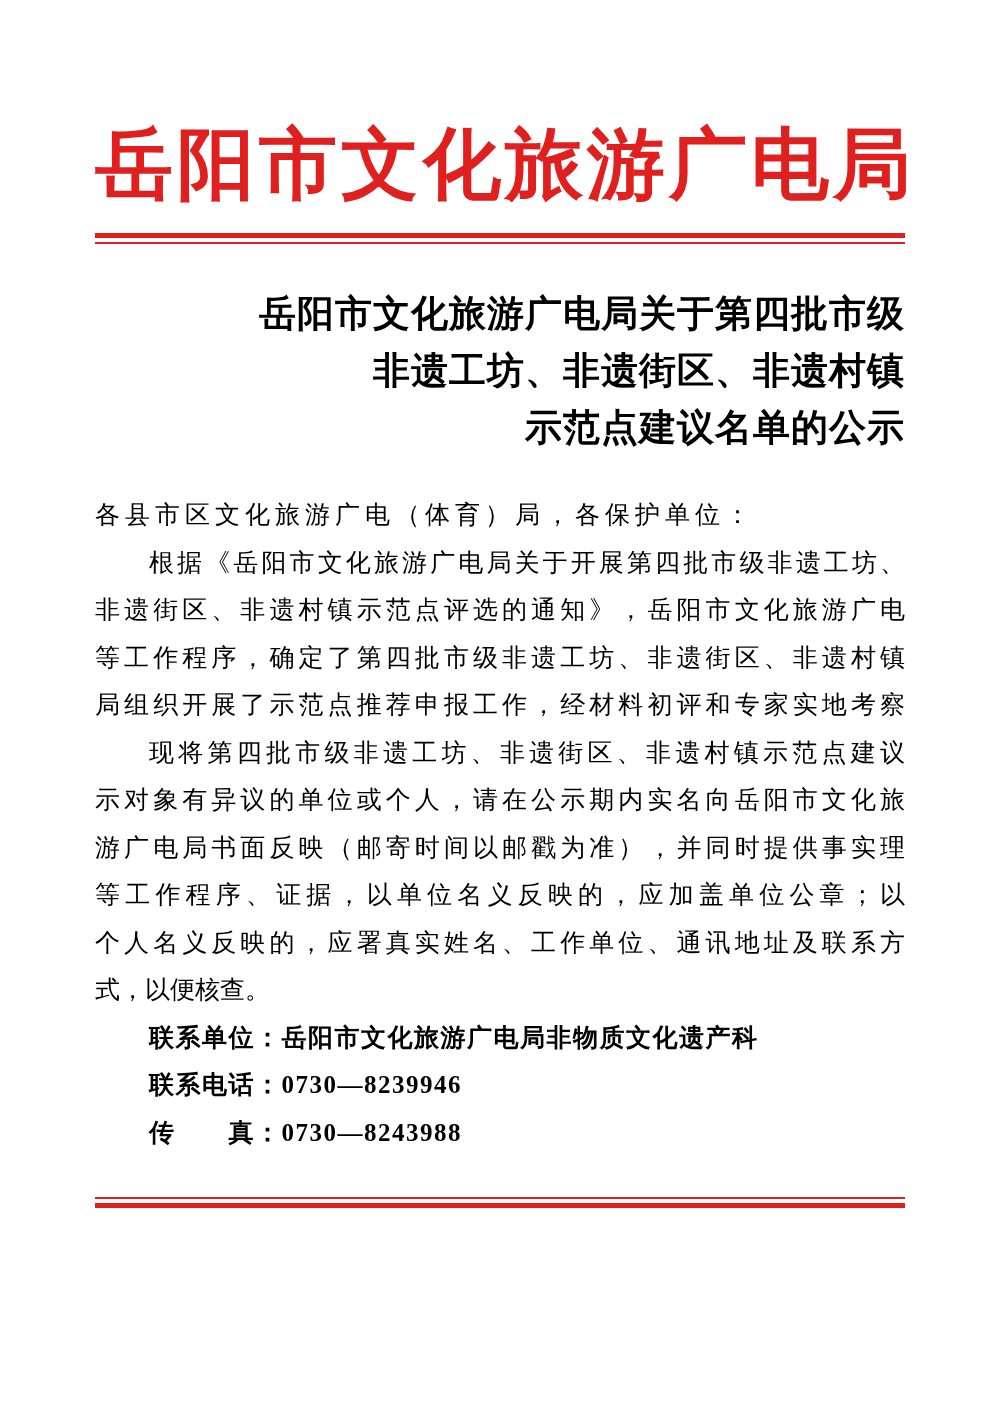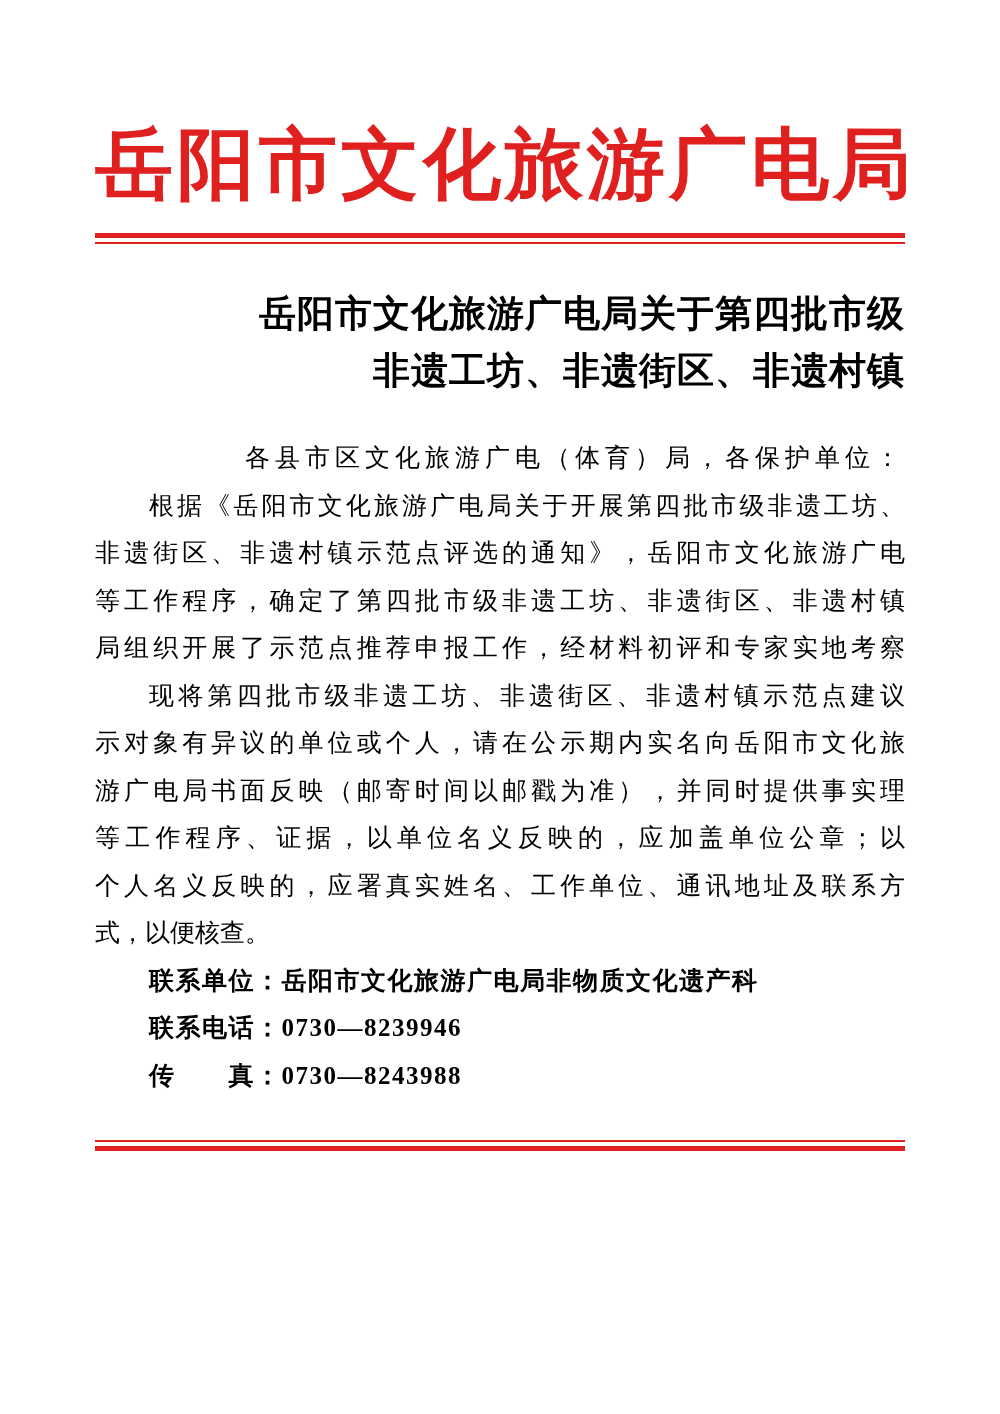--- a/index.html
+++ b/index.html
@@ -54,38 +54,39 @@
     font-size:25px;
     line-height:47.5px;
   }
   .bline{min-height:47.5px;}
   .j{
     text-align:justify;
     text-align-last:justify;
     text-justify:inter-character;
   }
   .ind{text-indent:54px;}
-  .sal{letter-spacing:5px;text-align:right;}
+  .sal{letter-spacing:5px;}
   .ct{letter-spacing:1.5px;font-weight:bold;}
 </style>
 </head>
 <body>
 
 <div class="page">
 
   <div class="agency">岳阳市文化旅游广电局</div>
 
   <div class="rule rule-top">
     <div class="thick"></div>
     <div class="thin"></div>
   </div>
 
   <div class="doc-title">
     <div>岳阳市文化旅游广电局关于第四批市级</div>
     <div>非遗工坊、非遗街区、非遗村镇</div>
+    <div>示范点建议名单的公示</div>
   </div>
 
   <div class="body-text">
     <p class="bline sal">各县市区文化旅游广电（体育）局，各保护单位：</p>
     <p class="bline ind j">根据《岳阳市文化旅游广电局关于开展第四批市级非遗工坊、</p>
     <p class="bline j">非遗街区、非遗村镇示范点评选的通知》，岳阳市文化旅游广电</p>
     <p class="bline j">等工作程序，确定了第四批市级非遗工坊、非遗街区、非遗村镇</p>
     <p class="bline j">局组织开展了示范点推荐申报工作，经材料初评和专家实地考察</p>
     <p class="bline ind j">现将第四批市级非遗工坊、非遗街区、非遗村镇示范点建议</p>
     <p class="bline j">示对象有异议的单位或个人，请在公示期内实名向岳阳市文化旅</p>

